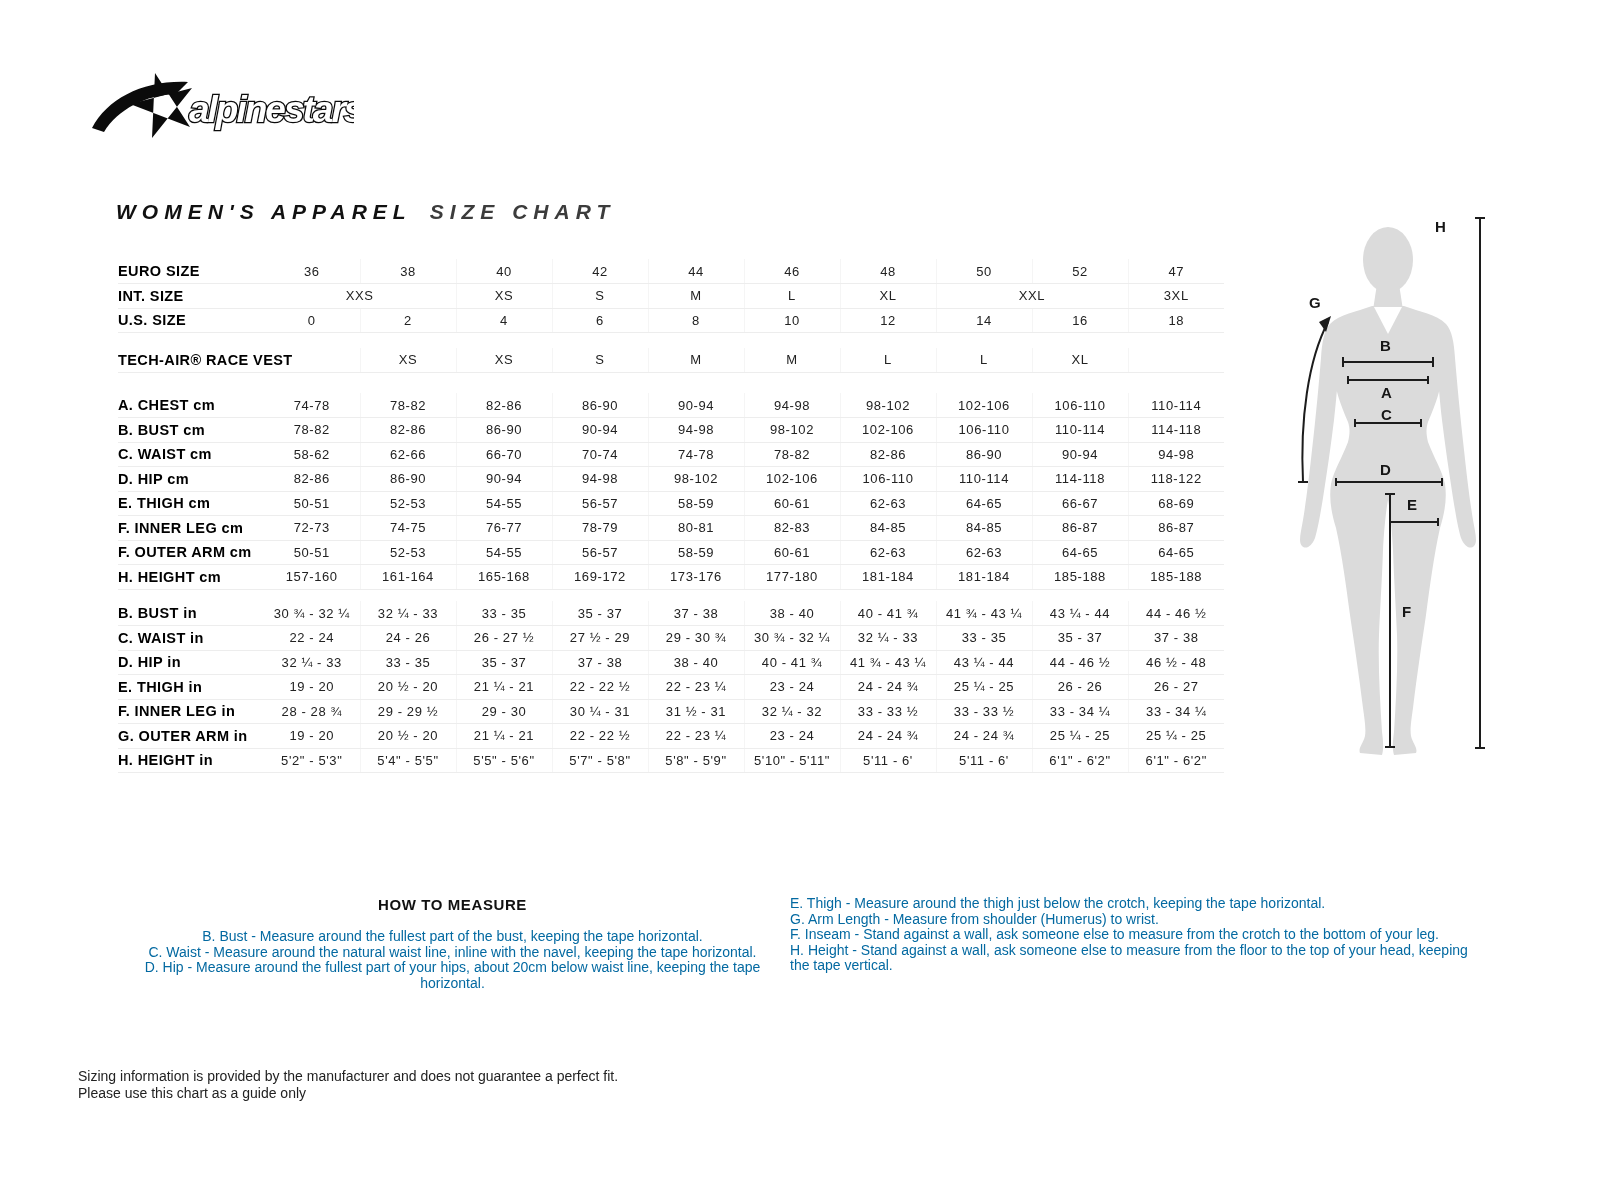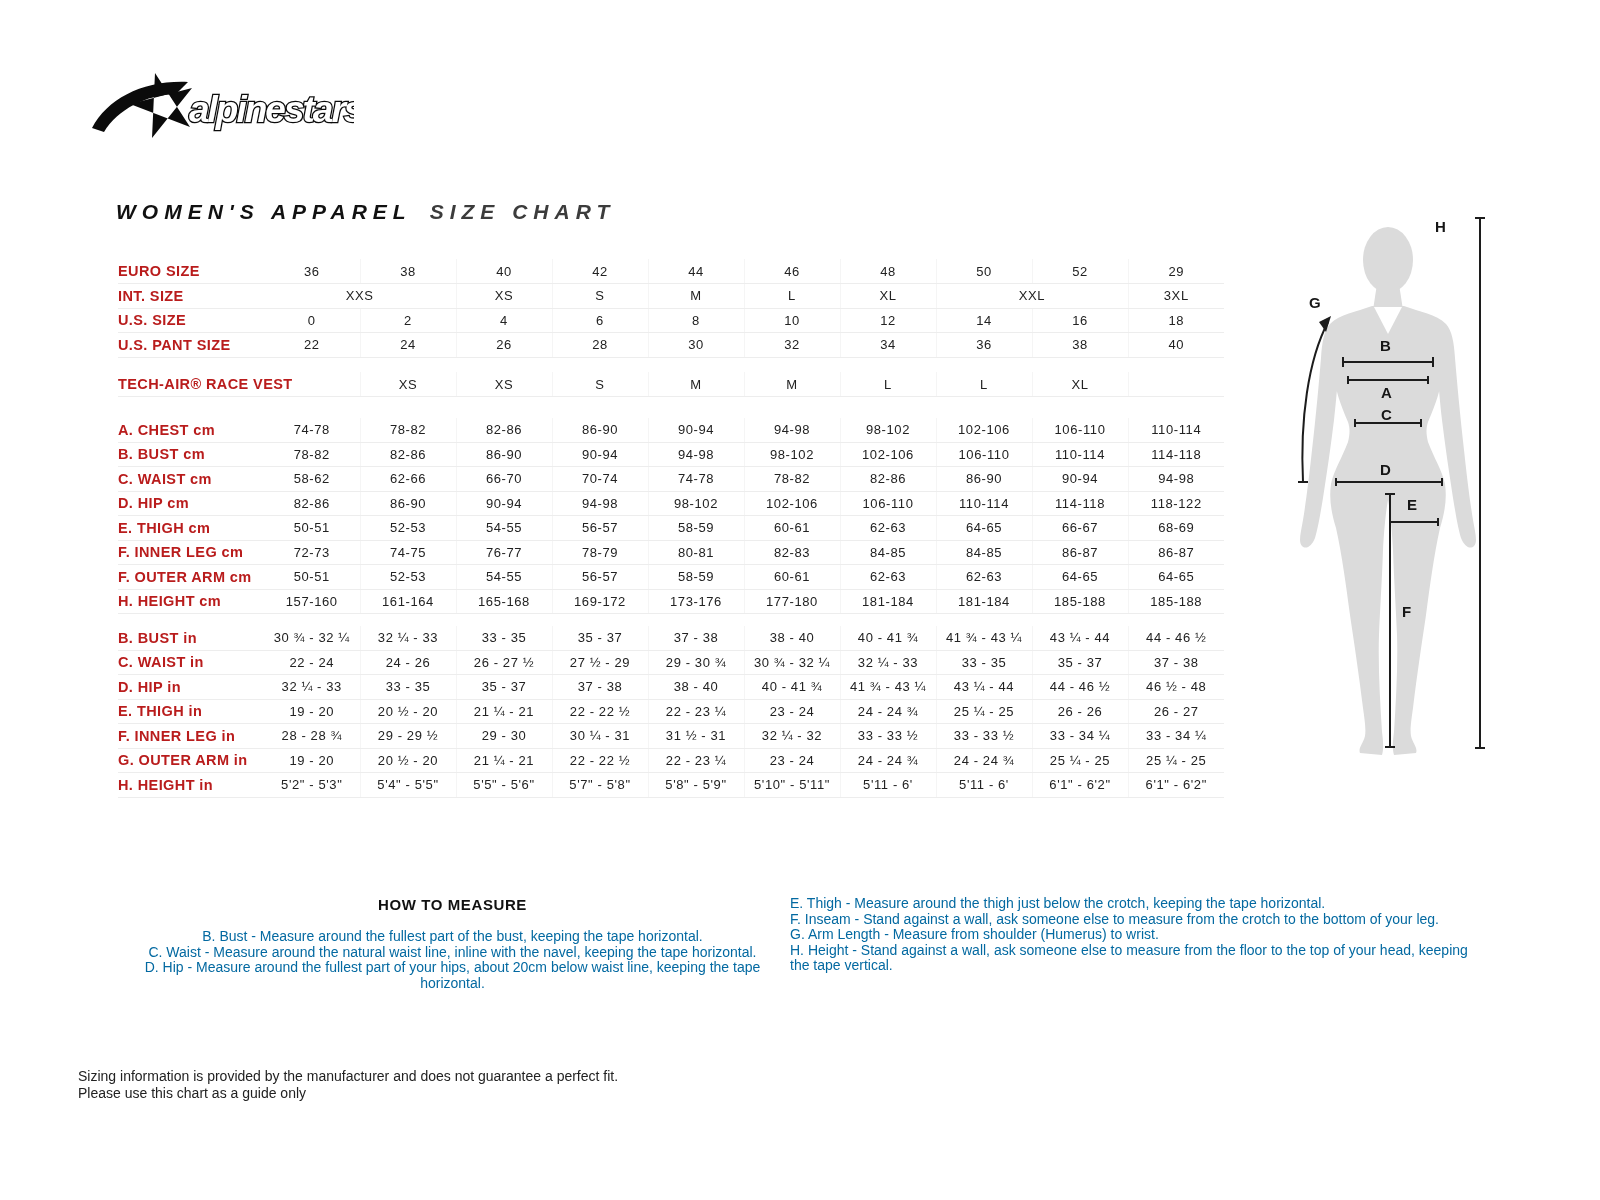--- a/index.html
+++ b/index.html
@@ -17,21 +17,21 @@
   
   .size-table{position:absolute;left:118px;top:259px;width:1106px;border-collapse:collapse;table-layout:fixed;}
   .size-table col.c-label{width:146px;}
   .size-table col.c-size{width:96px;}
   .size-table tr.data-row{height:24.5px;}
   .size-table th,.size-table td{padding:0;vertical-align:middle;}
   .size-table tr.data-row th,.size-table tr.data-row td{border-bottom:1px solid #ededed;}
   .size-table tr.data-row td{border-right:1px solid #f5f5f5;}
   .size-table tr.data-row td:last-child{border-right:none;}
   .size-table th.rowlabel{text-align:left;font-size:14.5px;font-weight:bold;letter-spacing:.4px;
-        white-space:nowrap;overflow:visible;color:#b91c1c;}
+        white-space:nowrap;overflow:visible;color:#000000;}
   .size-table td.val{text-align:center;font-size:13px;letter-spacing:.6px;color:#222;white-space:nowrap;}
   .size-table tr.spacer td{border:none;}
 
   
   .measure{position:absolute;left:115px;top:896px;width:1380px;display:flex;}
   .measure .mcol-left{width:675px;text-align:center;}
   .measure .mcol-right{width:680px;}
   .measure h3{margin:0 0 16px 0;font-size:15px;font-weight:bold;letter-spacing:.6px;color:#111;}
   .measure .mitem{font-size:14px;line-height:15.6px;color:#0369a1;}
 
@@ -85,21 +85,21 @@
           <th class="rowlabel">EURO SIZE</th>
           <td class="val">36</td>
           <td class="val">38</td>
           <td class="val">40</td>
           <td class="val">42</td>
           <td class="val">44</td>
           <td class="val">46</td>
           <td class="val">48</td>
           <td class="val">50</td>
           <td class="val">52</td>
-          <td class="val">29</td>
+          <td class="val">47</td>
         </tr>
         <tr class="data-row">
           <th class="rowlabel">INT. SIZE</th>
           <td class="val" colspan="2">XXS</td>
           <td class="val">XS</td>
           <td class="val">S</td>
           <td class="val">M</td>
           <td class="val">L</td>
           <td class="val">XL</td>
           <td class="val" colspan="2">XXL</td>
@@ -110,33 +110,20 @@
           <td class="val">0</td>
           <td class="val">2</td>
           <td class="val">4</td>
           <td class="val">6</td>
           <td class="val">8</td>
           <td class="val">10</td>
           <td class="val">12</td>
           <td class="val">14</td>
           <td class="val">16</td>
           <td class="val">18</td>
-        </tr>
-        <tr class="data-row">
-          <th class="rowlabel">U.S. PANT SIZE</th>
-          <td class="val">22</td>
-          <td class="val">24</td>
-          <td class="val">26</td>
-          <td class="val">28</td>
-          <td class="val">30</td>
-          <td class="val">32</td>
-          <td class="val">34</td>
-          <td class="val">36</td>
-          <td class="val">38</td>
-          <td class="val">40</td>
         </tr>
         <tr class="spacer" style="height: 15px;">
           <td colspan="11"></td>
         </tr>
         <tr class="data-row">
           <th class="rowlabel">TECH-AIR® RACE VEST</th>
           <td class="val"></td>
           <td class="val">XS</td>
           <td class="val">XS</td>
           <td class="val">S</td>
@@ -356,22 +343,22 @@
       <h3>HOW TO MEASURE</h3>
       <div class="mlist">
           <div class="mitem">B. Bust - Measure around the fullest part of the bust, keeping the tape horizontal.</div>
           <div class="mitem">C. Waist - Measure around the natural waist line, inline with the navel, keeping the tape horizontal.</div>
           <div class="mitem">D. Hip - Measure around the fullest part of your hips, about 20cm below waist line, keeping the tape horizontal.</div>
         </div>
     </div>
     <div class="mcol-right">
       <div class="mlist">
           <div class="mitem">E. Thigh - Measure around the thigh just below the crotch, keeping the tape horizontal.</div>
+          <div class="mitem">G. Arm Length - Measure from shoulder (Humerus) to wrist.</div>
           <div class="mitem">F. Inseam - Stand against a wall, ask someone else to measure from the crotch to the bottom of your leg.</div>
-          <div class="mitem">G. Arm Length - Measure from shoulder (Humerus) to wrist.</div>
           <div class="mitem">H. Height - Stand against a wall, ask someone else to measure from the floor to the top of your head, keeping the tape vertical.</div>
         </div>
     </div>
   </div>
 
   <div class="footer">
     <div>Sizing information is provided by the manufacturer and does not guarantee a perfect fit.</div>
     <div>Please use this chart as a guide only</div>
   </div>
 

